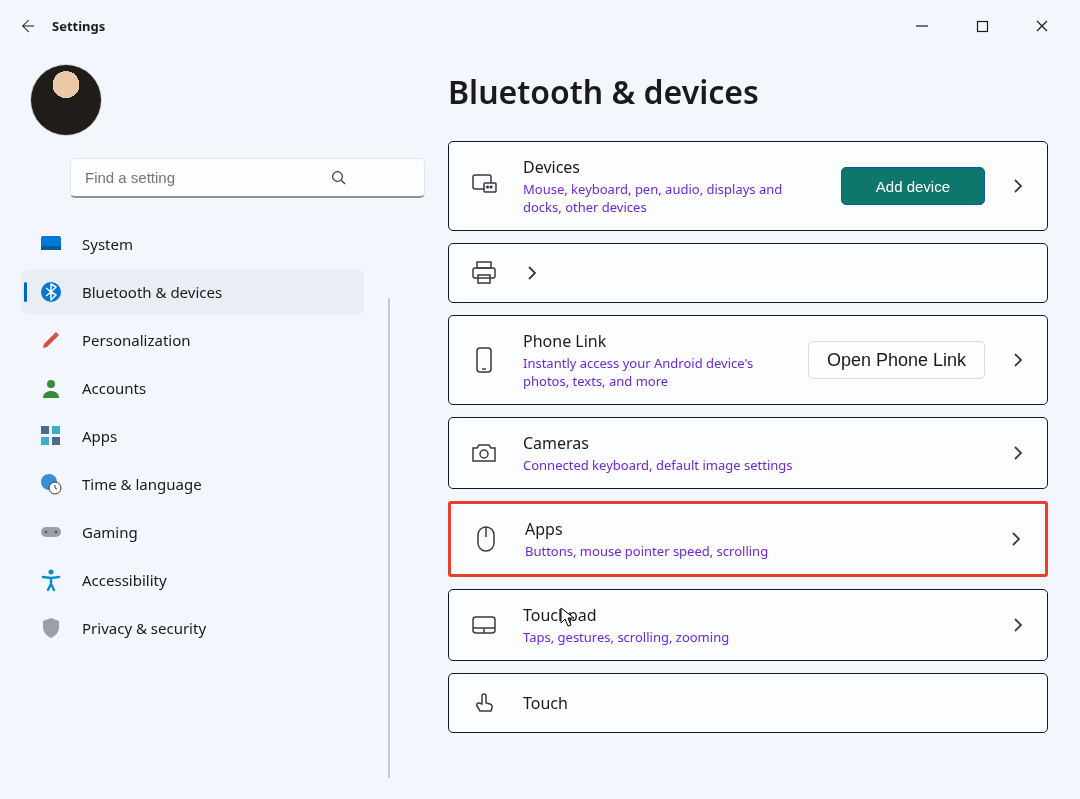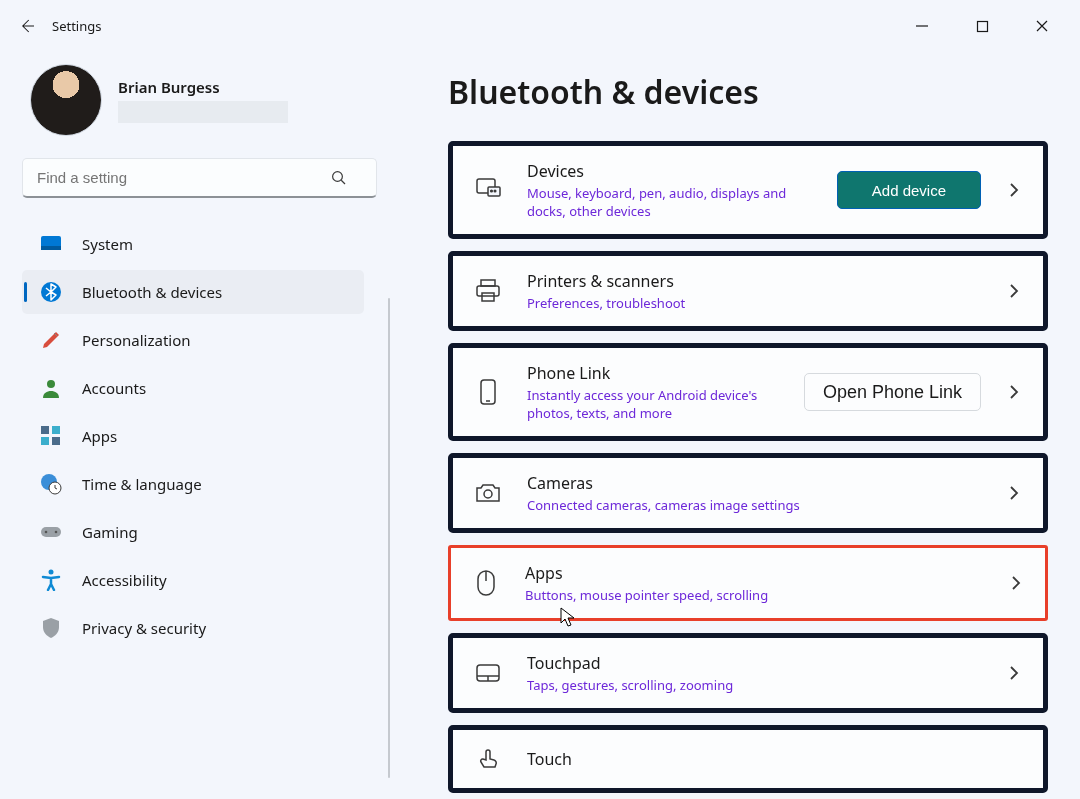--- a/index.html
+++ b/index.html
@@ -18,20 +18,21 @@
     padding: 0 8px;
   }
   .back-btn {
     width: 40px; height: 40px;
     display: flex; align-items: center; justify-content: center;
     margin-left: 0px;
   }
   .app-title {
     font-size: 13px;
     margin-left: 4px;
+    font-weight: bold;
   }
   .title-spacer { flex: 1; }
   .win-ctrl {
     width: 60px; height: 40px;
     display: flex; align-items: center; justify-content: center;
   }
   
   .content-layout {
     display: flex;
     height: calc(799px - 52px);
@@ -60,20 +61,21 @@
     background: radial-gradient(circle at 50% 28%, #e9c9a8 0 22%, #201c1a 22% 100%);
     border: 1px solid #d0d7e0;
   }
   .profile-info { flex: 1; }
   .profile-name { font-size: 15px; font-weight: 600; }
   .profile-box { margin-top: 4px; width: 170px; height: 22px; background: #e7ebf0; }
   
   .search-wrap {
     position: relative;
     margin-bottom: 24px;
+    margin-left: 48px;
   }
   .search-input {
     width: 355px; height: 40px;
     padding: 0 44px 0 14px;
     font-size: 15px;
     background: #fbfdfe;
     border: 1px solid #e1e5ea;
     border-bottom: 2px solid #8c9196;
     border-radius: 5px;
     color: #5f5f5f;
@@ -116,21 +118,21 @@
     border-radius: 1px;
   }
   
   .page-title {
     font-size: 32px;
     font-weight: 600;
     margin-bottom: 28px;
   }
   .card {
     background: #fcfdfe;
-    border: 5px solid #0f172a;
+    border: 1px solid #0f172a;
     border-radius: 5px;
     padding: 14px 20px 14px 20px;
     margin-bottom: 12px;
     display: flex;
     align-items: center;
     gap: 24px;
   }
   .card.highlight {
     border: 3px solid #e83f2a;
     border-radius: 3px;
@@ -201,24 +203,20 @@
       </svg>
   </div>
 </div>
 
 <div class="content-layout">
 
   <div class="sidebar">
     <div class="scroll-line"></div>
     <div class="profile">
       <div class="avatar"></div>
-      <div class="profile-info">
-        <div class="profile-name">Brian Burgess</div>
-        <div class="profile-box"></div>
-      </div>
     </div>
     <div class="search-wrap">
       <input class="search-input" placeholder="Find a setting" style="">
       <span class="search-icon-pos">
         <svg width="18" height="18" viewBox="0 0 24 24" fill="none" stroke="#3a3a3a" stroke-width="1.6">
             <circle cx="10" cy="10" r="6.5"></circle>
             <path d="M20 20l-5-5"></path>
           </svg>
       </span>
     </div>
@@ -336,24 +334,20 @@
     </div>
 
     <div class="card">
       <span class="card-icon">
         <svg width="26" height="24" viewBox="0 0 26 24" fill="none" stroke="#3a3a3a" stroke-width="1.5">
             <rect x="6" y="1" width="14" height="6"></rect>
             <rect x="2" y="7" width="22" height="10" rx="2"></rect>
             <rect x="7" y="14" width="12" height="8"></rect>
           </svg>
       </span>
-      <div class="card-text">
-        <div class="card-title">Printers &amp; scanners</div>
-        <div class="card-sub">Preferences, troubleshoot</div>
-      </div>
       <span class="chev">
         <svg width="10" height="16" viewBox="0 0 10 16" fill="none" stroke="#3a3a3a" stroke-width="1.8">
             <path d="M2 2l6 6-6 6"></path>
           </svg>
       </span>
     </div>
 
     <div class="card">
       <span class="card-icon">
         <svg width="18" height="28" viewBox="0 0 18 28" fill="none" stroke="#3a3a3a" stroke-width="1.5">
@@ -375,21 +369,21 @@
 
     <div class="card">
       <span class="card-icon">
         <svg width="26" height="22" viewBox="0 0 26 22" fill="none" stroke="#3a3a3a" stroke-width="1.5">
             <path d="M2 6h4l2-3h10l2 3h4v13H2z"></path>
             <circle cx="13" cy="12" r="4"></circle>
           </svg>
       </span>
       <div class="card-text">
         <div class="card-title">Cameras</div>
-        <div class="card-sub">Connected cameras, cameras image settings</div>
+        <div class="card-sub">Connected keyboard, default image settings</div>
       </div>
       <span class="chev">
         <svg width="10" height="16" viewBox="0 0 10 16" fill="none" stroke="#3a3a3a" stroke-width="1.8">
             <path d="M2 2l6 6-6 6"></path>
           </svg>
       </span>
     </div>
 
     <div class="card highlight">
       <span class="card-icon">

